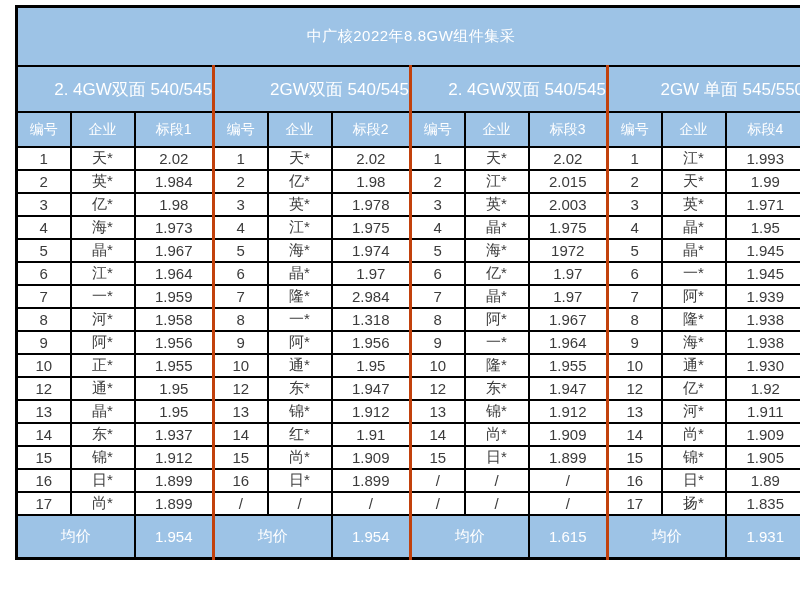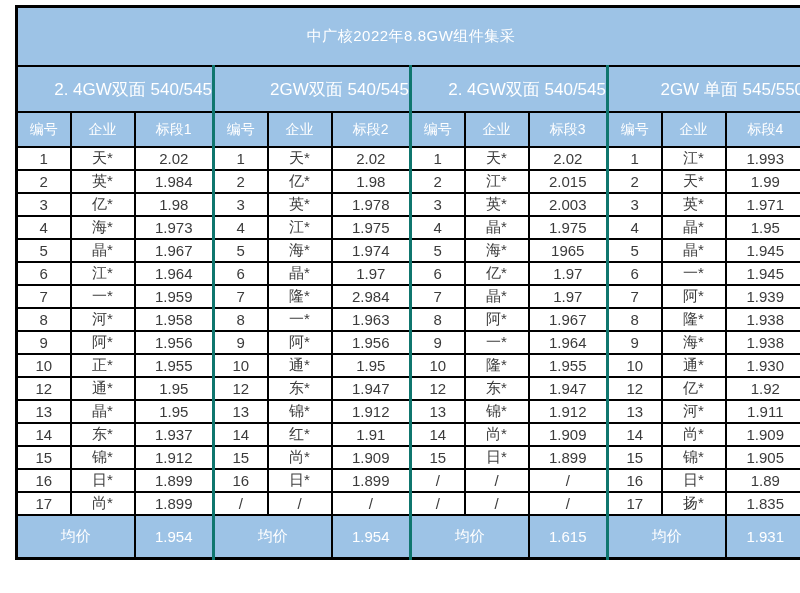--- a/index.html
+++ b/index.html
@@ -16,21 +16,21 @@
   td{
     border:2px solid #000;text-align:center;vertical-align:middle;
     padding:0;overflow:hidden;white-space:nowrap;
   }
   .hdr{background:#9DC3E6;color:#ffffff;}
   .title-cell{height:57px;font-size:15px;letter-spacing:0.5px;}
   .group-cell{height:44px;font-size:17px;text-align:right;}
   .col-cell{height:33px;font-size:14px;}
   .data-cell{height:21px;font-size:15px;color:#3B3B3B;background:#ffffff;}
   .avg-cell{height:41px;font-size:15px;}
-  .gsep{border-left:3px solid #0f766e;}
+  .gsep{border-left:3px solid #c2410c;}
 </style>
 </head>
 <body>
 
 <div class="table-wrap">
   <table id="price-table">
     <colgroup>
       <col style="width:54px">
         <col style="width:64px">
         <col style="width:79px">
@@ -126,21 +126,21 @@
         </tr>
         <tr>
           <td class="data-cell">5</td>
           <td class="data-cell">晶*</td>
           <td class="data-cell">1.967</td>
           <td class="data-cell gsep">5</td>
           <td class="data-cell">海*</td>
           <td class="data-cell">1.974</td>
           <td class="data-cell gsep">5</td>
           <td class="data-cell">海*</td>
-          <td class="data-cell">1965</td>
+          <td class="data-cell">1972</td>
           <td class="data-cell gsep">5</td>
           <td class="data-cell">晶*</td>
           <td class="data-cell">1.945</td>
         </tr>
         <tr>
           <td class="data-cell">6</td>
           <td class="data-cell">江*</td>
           <td class="data-cell">1.964</td>
           <td class="data-cell gsep">6</td>
           <td class="data-cell">晶*</td>
@@ -165,21 +165,21 @@
           <td class="data-cell gsep">7</td>
           <td class="data-cell">阿*</td>
           <td class="data-cell">1.939</td>
         </tr>
         <tr>
           <td class="data-cell">8</td>
           <td class="data-cell">河*</td>
           <td class="data-cell">1.958</td>
           <td class="data-cell gsep">8</td>
           <td class="data-cell">一*</td>
-          <td class="data-cell">1.963</td>
+          <td class="data-cell">1.318</td>
           <td class="data-cell gsep">8</td>
           <td class="data-cell">阿*</td>
           <td class="data-cell">1.967</td>
           <td class="data-cell gsep">8</td>
           <td class="data-cell">隆*</td>
           <td class="data-cell">1.938</td>
         </tr>
         <tr>
           <td class="data-cell">9</td>
           <td class="data-cell">阿*</td>

